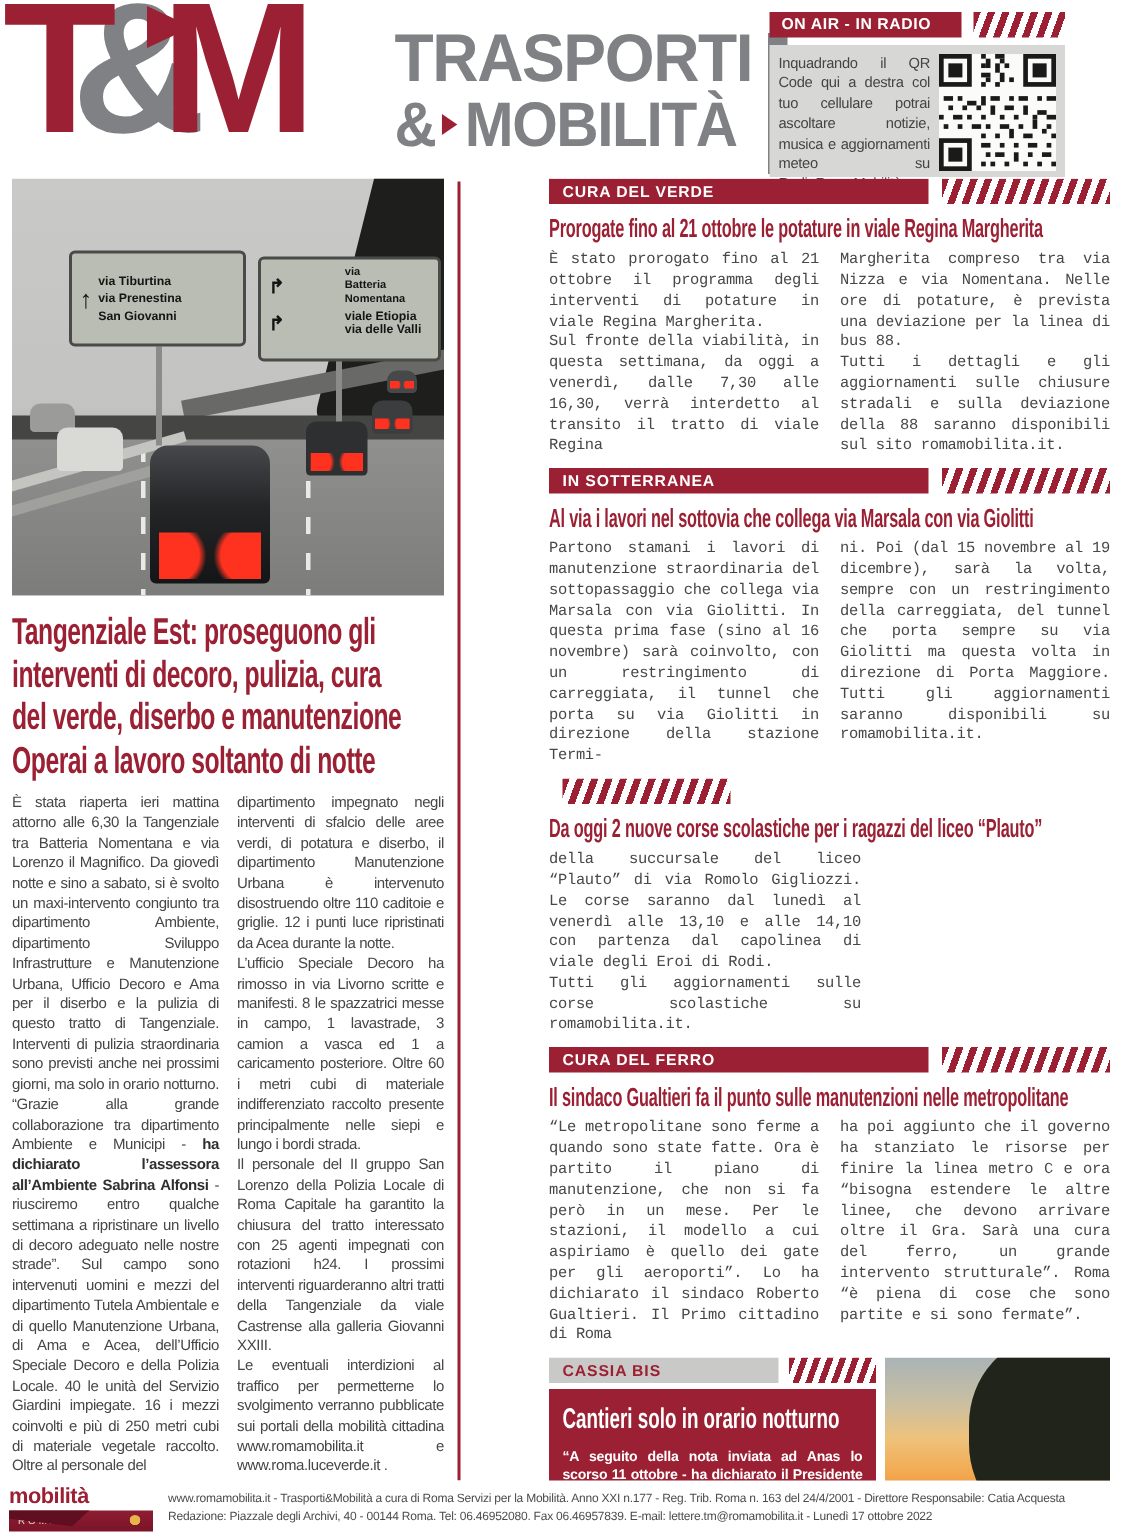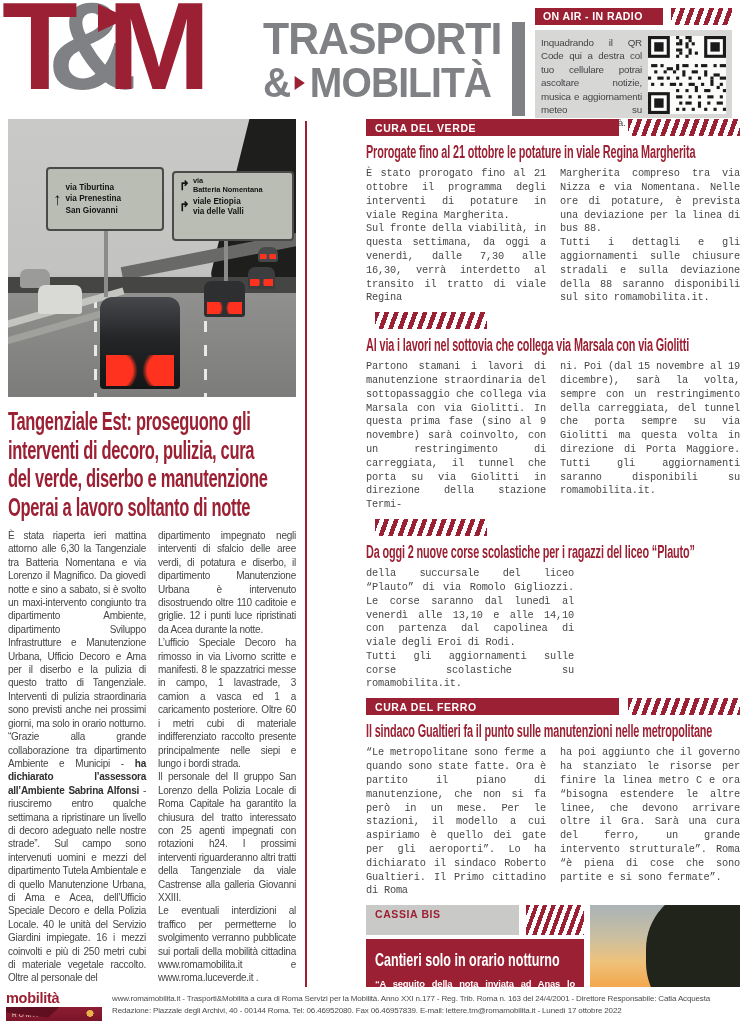--- a/index.html
+++ b/index.html
@@ -16,21 +16,21 @@
   .tm-logo .lt { position:relative; z-index:1; color:#9c2033; }
   .tm-logo .amp { position:relative; z-index:0; color:#7f8184; margin:0 -26px; }
   .tm-arrow { position:absolute; left:98px; top:4px; width:0; height:0;
     border-left:30px solid #9c2033; border-top:14px solid transparent; border-bottom:14px solid transparent; }
   .title-block { position:absolute; left:263px; top:16px; color:#7f8184; font-weight:bold; }
   .title-l1 { font-size:45px; line-height:1.0; letter-spacing:-1px; white-space:nowrap; transform:scaleX(.95); transform-origin:0 0; }
   .title-l2 { font-size:42px; line-height:1.05; letter-spacing:-1px; white-space:nowrap; transform:scaleX(.93); transform-origin:0 0; display:flex; align-items:center; gap:5px; }
   .title-l2 .amp2 { color:#7f8184; }
   .mini-arrow { display:inline-block; width:0; height:0; border-left:11px solid #9c2033; border-top:7px solid transparent; border-bottom:7px solid transparent; }
   .gray-bar { position:absolute; left:512px; top:22px; width:13px; height:94px; background:#7f8184; }
-  .radio { position:absolute; left:535px; top:8px; width:197px; }
+  .radio { position:absolute; left:513px; top:8px; width:197px; }
   .radio-head { display:flex; height:17px; margin-bottom:5px; }
   .radio-kicker { background:#9c2033; color:#fff; font-size:10.5px; font-weight:bold; letter-spacing:.4px; padding:2px 8px 0 8px; width:128px; white-space:nowrap; }
   .stripes { flex:1; margin-left:8px; background:repeating-linear-gradient(110deg, #9c2033 0 4.5px, #ffffff 4.5px 9px); }
   .radio-body { background:#d7d8d6; padding:6px 6px; display:flex; gap:6px; height:88px; }
   .radio-text { flex:1; font-size:9.8px; line-height:13.4px; letter-spacing:-.2px; text-align:justify; color:#434446; }
   .qr { width:78px; height:78px; background:#fdfdfd; flex:0 0 auto; }
   
   .content { position:absolute; left:8px; right:8px; top:119px; height:868px; display:flex; overflow:hidden; }
   .left-col { width:288px; flex:0 0 auto; }
   .v-rule { width:2px; background:#9c2033; margin:2px 11px 0 9px; flex:0 0 auto; }
@@ -39,21 +39,21 @@
   .photo1 { position:relative; width:288px; height:278px; background:linear-gradient(180deg,#c9cac8 0%,#c3c4c1 55%,#b5b6b3 62%); overflow:hidden; }
   .overpass { position:absolute; right:-18px; top:-12px; width:84px; height:190px; background:#1e1e1d; transform:rotate(14deg); border-radius:0 0 0 14px; }
   .ramp { position:absolute; left:112px; top:128px; width:210px; height:13px; background:#696967; transform:rotate(-11deg); }
   .bridge { position:absolute; left:0; top:158px; width:100%; height:17px; background:#454544; }
   .road { position:absolute; left:0; top:174px; width:100%; height:104px; background:linear-gradient(180deg,#90918f 0%,#7c7c7a 100%); }
   .lane { position:absolute; top:178px; width:3px; height:100px; background:repeating-linear-gradient(180deg,#e9e9e6 0 11px, transparent 11px 24px); }
   .rail { position:absolute; left:-10px; top:186px; width:128px; height:7px; background:#c4c4c1; transform:rotate(-16deg); box-shadow:0 16px 0 #a0a09d; }
   .sign { position:absolute; background:#b9bdb3; border:2px solid #4a4b48; border-radius:4px; color:#141414; display:flex; align-items:center; padding:4px 5px; gap:4px; }
   .sign-arrow { font-size:17px; font-weight:bold; line-height:1; }
   .sign-text { font-size:8.2px; font-weight:bold; line-height:1.35; white-space:pre-line; }
-  .sign-rt { font-size:7.4px; font-weight:bold; line-height:1.2; white-space:pre-line; }
+  .sign-rt { font-size:7.4px; font-weight:bold; line-height:1.2; white-space:pre-line;margin-left:37px; }
   .sign-row { display:flex; align-items:center; gap:3px; }
   .pole { position:absolute; width:4px; background:#8b8c89; }
   .car { position:absolute; border-radius:7px 7px 3px 3px; }
   .car.tl::after { content:""; position:absolute; left:8%; right:8%; bottom:3px; height:34%;
     background:radial-gradient(circle at 12% 50%, #ff3220 0 30%, transparent 38%), radial-gradient(circle at 88% 50%, #ff3220 0 30%, transparent 38%); }
   
   .headline { margin:10px 0 8px 0; color:#9c2033; font-weight:bold; font-size:25px; line-height:1.14; white-space:pre-line; transform:scaleX(.66); transform-origin:0 0; width:152%; letter-spacing:-.5px; }
   .art-cols { display:flex; gap:12px; }
   .art-cols .col { width:138px; font-size:10px; line-height:13.4px; letter-spacing:-.25px; text-align:justify; white-space:pre-line; hyphens:auto; color:#454648; }
   .art-cols b { color:#2e2f31; }
@@ -61,21 +61,21 @@
   section { margin-bottom:7px; overflow:hidden; }
   .kicker-row { display:flex; height:17px; }
   .kicker { background:#9c2033; color:#fff; font-size:10.5px; font-weight:bold; letter-spacing:.6px; padding:2.5px 9px 0 9px; flex:1; white-space:nowrap; }
   .kicker-row .stripes { flex:0 0 112px; margin-left:9px; }
   h2 { color:#9c2033; font-size:17.5px; line-height:1.15; font-weight:bold; white-space:nowrap; transform:scaleX(.62); transform-origin:0 0; margin:6px 0 5px 0; letter-spacing:-.2px; }
   .sec-cols { display:flex; gap:14px;font-family:Liberation Mono, monospace; }
   .sec-cols .col { width:208px; font-size:10.3px; line-height:13.8px; letter-spacing:-.2px; text-align:justify; white-space:pre-line; hyphens:auto; color:#47484a; }
   
   .cassia { display:flex; gap:6px; margin-bottom:0; }
   .cassia-left { width:218px; flex:0 0 auto; }
-  .cassia .kicker-row { height:30px; margin-bottom:4px; }
+  .cassia .kicker-row { height:17px; margin-bottom:4px; }
   .kicker-gray { background:#c9cac8; color:#9c2033; font-size:10.5px; font-weight:bold; letter-spacing:.6px; padding:2.5px 9px 0 9px; flex:1; white-space:nowrap; }
   .cassia .stripes { flex:0 0 58px; margin-left:7px; background:repeating-linear-gradient(110deg, #9c2033 0 4px, #ffffff 4px 8px); }
   .redbox { background:#9c2033; color:#fff; padding:8px 9px 8px 9px; min-height:258px; }
   .redbox h3 { font-size:19px; font-weight:bold; white-space:nowrap; transform:scaleX(.66); transform-origin:0 0; margin:2px 0 7px 0; }
   .redbox .body { font-size:9.4px; font-weight:bold; line-height:12.1px; letter-spacing:-.15px; text-align:justify; hyphens:auto; }
   .redbox .credit { font-size:9px; font-style:italic; color:rgba(255,255,255,.62); margin-top:3px; }
   .photo2 { position:relative; flex:1; min-height:279px; overflow:hidden;
     background:linear-gradient(180deg,#aab3b6 0%,#c9bfa2 10%,#eec27c 18%,#f3a94f 26%,#d8853d 33%,#8a6141 40%,#4a3c32 48%,#2a2624 58%,#1b1a19 75%,#141413 100%); }
   .tree { position:absolute; background:#20241b; border-radius:45%; }
   .mount { position:absolute; left:18px; top:92px; width:120px; height:10px; background:#474c55; border-radius:50% 50% 0 0; opacity:.8; }
@@ -271,25 +271,26 @@
         <div class="sec-cols">
           <p class="col">È stato prorogato fino al 21 ottobre il programma degli interventi di potature in viale Regina Margherita.
 Sul fronte della viabilità, in questa settimana, da oggi a venerdì, dalle 7,30 alle 16,30, verrà interdetto al transito il tratto di viale Regina</p>
           <p class="col">Margherita compreso tra via Nizza e via Nomentana. Nelle ore di potature, è prevista una deviazione per la linea di bus 88.
 Tutti i dettagli e gli aggiornamenti sulle chiusure stradali e sulla deviazione della 88 saranno disponibili sul sito romamobilita.it.</p>
         </div>
       </section>
 
       <section>
         <div class="kicker-row">
+          <span class="kicker">IN SOTTERRANEA</span>
           <span class="stripes"></span>
         </div>
         <h2>Al via i lavori nel sottovia che collega via Marsala con via Giolitti</h2>
         <div class="sec-cols">
-          <p class="col">Partono stamani i lavori di manutenzione straordinaria del sottopassaggio che collega via Marsala con via Giolitti. In questa prima fase (sino al 9 novembre) sarà coinvolto, con un restringimento di carreggiata, il tunnel che porta su via Giolitti in direzione della stazione Termi-</p>
+          <p class="col">Partono stamani i lavori di manutenzione straordinaria del sottopassaggio che collega via Marsala con via Giolitti. In questa prima fase (sino al 16 novembre) sarà coinvolto, con un restringimento di carreggiata, il tunnel che porta su via Giolitti in direzione della stazione Termi-</p>
           <p class="col">ni. Poi (dal 15 novembre al 19 dicembre), sarà la volta, sempre con un restringimento della carreggiata, del tunnel che porta sempre su via Giolitti ma questa volta in direzione di Porta Maggiore. Tutti gli aggiornamenti saranno disponibili su romamobilita.it.</p>
         </div>
       </section>
 
       <section>
         <div class="kicker-row">
           <span class="stripes"></span>
         </div>
         <h2>Da oggi 2 nuove corse scolastiche per i ragazzi del liceo “Plauto”</h2>
         <div class="sec-cols">

